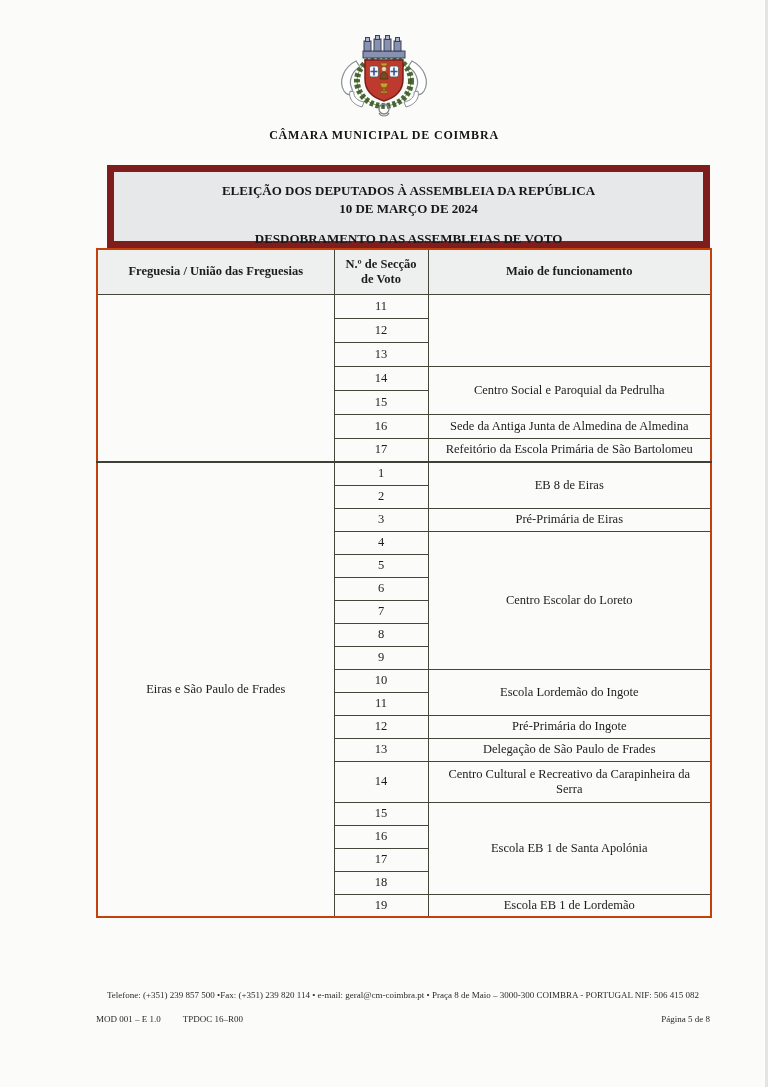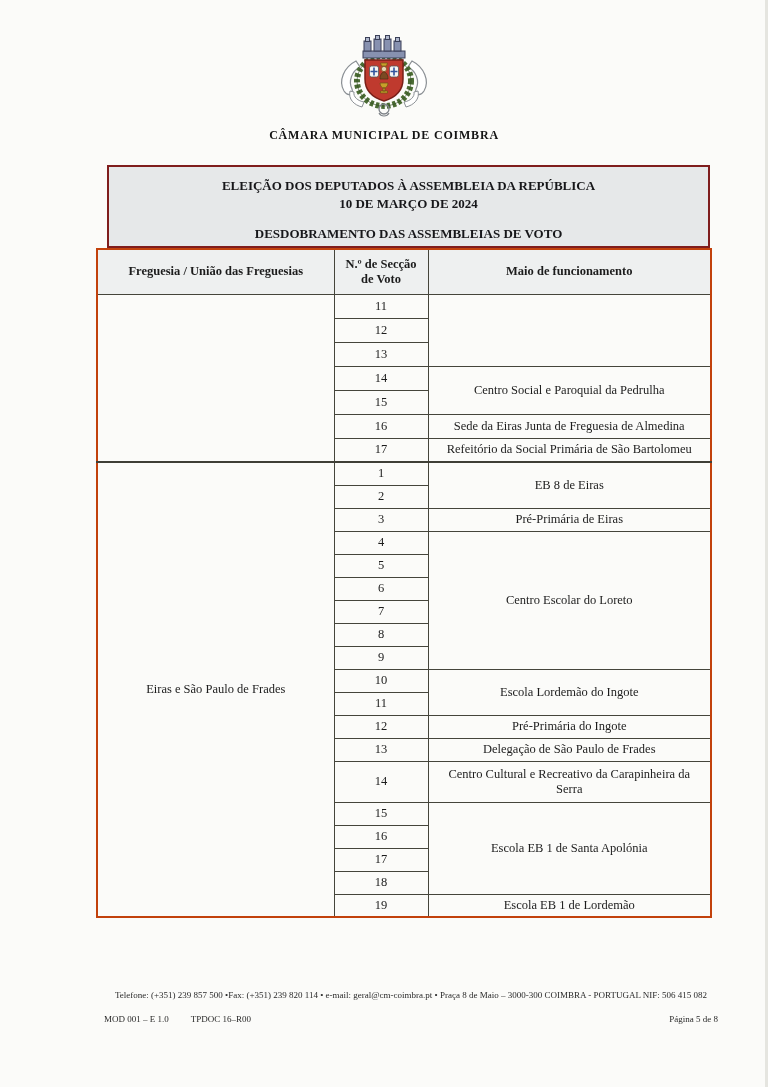--- a/index.html
+++ b/index.html
@@ -10,21 +10,21 @@
     color:#1e1e1e;overflow:hidden;
   }
   .scan-edge{position:absolute;right:0;top:0;width:3px;height:100%;background:#dcdcd6;opacity:.7;}
   .logo{position:absolute;top:27px;left:334px;width:100px;height:96px;}
   .doc-title{
     position:absolute;top:128px;left:0;width:768px;text-align:center;
     font-weight:bold;font-size:12px;letter-spacing:.8px;color:#141414;
   }
   .content{position:absolute;left:96px;top:165px;width:614px;}
   .gray-box{
-    background:#e6e8e9;border:2px solid #7f1d1d;box-sizing:border-box;
+    background:#e6e8e9;border:7px solid #7f1d1d;box-sizing:border-box;
     height:83px;text-align:center;padding-top:10px;
     font-weight:bold;font-size:13px;color:#17171a;margin-left:11px;
   }
   .gray-box .l1{line-height:18px;}
   .gray-box .l2{line-height:18px;}
   .gray-box .l3{margin-top:13px;line-height:16px;}
   table.vote{
     border-collapse:collapse;width:614px;table-layout:fixed;
     font-size:12.5px;color:#1c1c1c;
   }
@@ -37,21 +37,21 @@
   thead th{
     background:#eef0f0;font-weight:bold;font-size:12.5px;height:45px;
     border-bottom:2px solid #3f3f37;line-height:15px;
   }
   tbody.sec1 tr{height:24px;}
   tbody.sec2 tr{height:23px;}
   tbody.sec2 tr.tall{height:41px;}
   tbody.sec2 tr:first-child td{border-top:2px solid #3f3f37;}
   td.loc{line-height:15px;margin-left:43px;}
   .footer{
-    position:absolute;left:104px;top:990px;width:614px;
+    position:absolute;left:96px;top:990px;width:614px;
     font-size:9px;color:#2a2a2a;
   }
   .footer .line1{text-align:center;white-space:nowrap;}
   .footer .line2{margin-top:14px;display:flex;justify-content:space-between;}
   .footer .line2 .left span{margin-right:22px;}
 </style>
 </head>
 <body>
 
 <div class="scan-edge"></div>
@@ -132,25 +132,25 @@
         </tr>
       <tr>
         <td>14</td>
         <td rowspan="2" class="loc">Centro Social e Paroquial da Pedrulha</td>
       </tr>
       <tr>
           <td>15</td>
         </tr>
       <tr>
         <td>16</td>
-        <td class="loc">Sede da Eiras Junta de Freguesia de Almedina</td>
+        <td class="loc">Sede da Antiga Junta de Almedina de Almedina</td>
       </tr>
       <tr>
         <td>17</td>
-        <td class="loc">Refeitório da Social Primária de São Bartolomeu</td>
+        <td class="loc">Refeitório da Escola Primária de São Bartolomeu</td>
       </tr>
     </tbody>
     <tbody class="sec2">
       <tr>
         <td rowspan="19">Eiras e São Paulo de Frades</td>
         <td>1</td>
         <td rowspan="2" class="loc">EB 8 de Eiras</td>
       </tr>
       <tr>
           <td>2</td>

